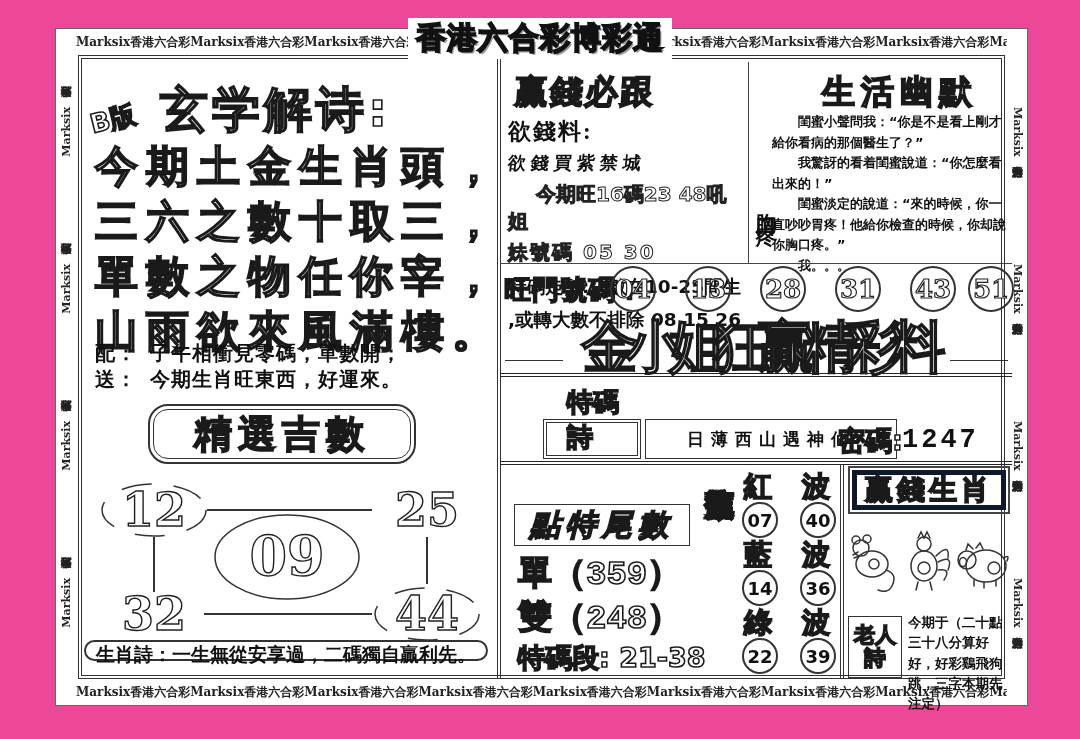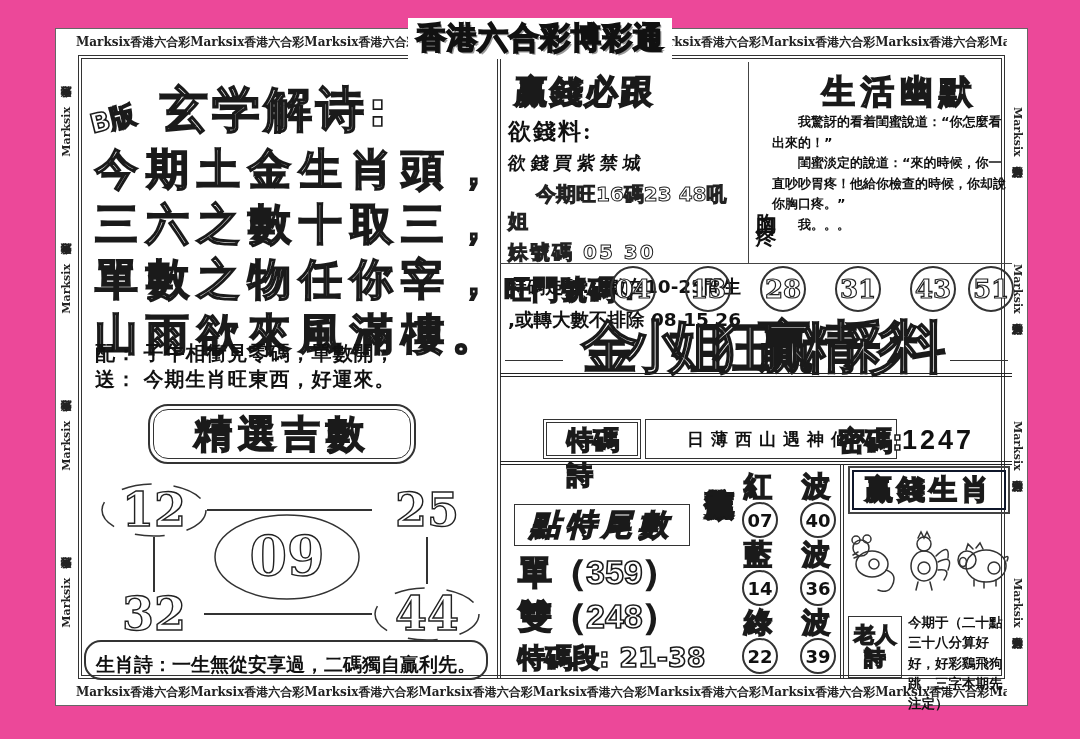--- a/index.html
+++ b/index.html
@@ -4,21 +4,21 @@
 <style>
   * { margin:0; padding:0; box-sizing:border-box; }
   html,body { background:#fff; }
   #page {
     position:relative; width:1080px; height:739px; background:#ec4899; overflow:hidden;
     font-family:"DejaVu Sans","Liberation Sans",sans-serif; color:#1a1a1a;
   }
   .abs { position:absolute; }
   .o2 { color:#fff; -webkit-text-stroke:1.6px #1a1a1a; font-weight:bold; }
   .ink { color:#111; font-weight:bold; }
-  .serif { font-family:Liberation Sans, sans-serif; }
+  .serif { font-family:Liberation Mono, monospace; }
 
   
   #frame { position:absolute; left:55px; top:28px; width:973px; height:678px; border:1px solid #666; background:#fff; }
   .strip { position:absolute; display:flex; justify-content:space-around; align-items:center;
            font-family:"DejaVu Serif","Liberation Serif",serif; font-weight:bold; font-size:12px; color:#222; white-space:nowrap; overflow:hidden; }
   #strip-top    { left:20px; right:20px; top:2px;   height:22px; }
   #strip-bottom { left:20px; right:20px; bottom:2px; height:22px; }
   #strip-left, #strip-right { top:24px; bottom:24px; width:20px; flex-direction:column; font-size:11px; }
   #strip-left  { left:1px; }
   #strip-right { right:1px; }
@@ -36,22 +36,22 @@
   
   #edition { left:90px; top:102px; font-size:26px; transform:rotate(-14deg); }
   #left-title { left:160px; top:78px; font-size:48px; letter-spacing:4px; }
   #poem { left:95px; top:142px; width:400px; font-size:43px; line-height:55px; }
   #poem div { text-align:justify; text-align-last:justify; }
   .pair-line { left:95px; width:392px; font-size:20px; letter-spacing:1px; white-space:nowrap; }
   #lucky-box-outer { left:148px; top:404px; width:268px; height:60px; border:2px solid #333; border-radius:20px; padding:3px; }
   #lucky-box-inner { width:100%; height:100%; border:1px solid #333; border-radius:15px; display:flex; align-items:center; justify-content:center; }
   #lucky-box-inner span { font-size:38px; letter-spacing:6px; }
   #diagram { left:82px; top:462px; width:410px; height:178px; }
-  #zodiac-strip { left:84px; top:640px; width:404px; height:40px; border:2px solid #333; border-radius:17px;
-    display:flex; align-items:flex-end; justify-content:center; white-space:nowrap; font-size:19px; }
+  #zodiac-strip { left:84px; top:640px; width:404px; height:21px; border:2px solid #333; border-radius:17px;
+    display:flex; align-items:flex-start; justify-content:center; white-space:nowrap; font-size:19px; }
 
   
   #winfollow-box { left:501px; top:62px; width:248px; height:201px; border-right:1px solid #444; }
   #winfollow-title { left:515px; top:70px; font-size:33px; letter-spacing:2px; transform:skewX(-4deg); }
   #winfollow-lines { left:508px; top:116px; width:238px; }
   #winfollow-lines .l0 { font-size:23px; letter-spacing:2px;font-family:Liberation Serif, serif; }
   #winfollow-lines .l1 { font-size:18px; letter-spacing:5px; margin-top:4px; transform:skewX(-6deg); }
   #winfollow-lines .l2 { font-size:20px; margin-top:6px; text-indent:1.4em; -webkit-text-stroke:1px #222; color:#fff; font-weight:bold; }
   #winfollow-lines .l3 { font-size:20px; margin-top:4px; -webkit-text-stroke:1px #222; color:#fff; font-weight:bold; letter-spacing:2px; }
   #winfollow-lines .l4 { font-size:18.5px; margin-top:8px; }
@@ -70,21 +70,21 @@
   .gate-circle span { font-size:26px; font-family:"DejaVu Serif","Liberation Serif",serif; color:#fff; -webkit-text-stroke:1.2px #222; font-weight:bold; }
 
   
   #big-title { left:505px; top:310px; width:505px; text-align:center; font-size:56px; letter-spacing:-12px; -webkit-text-stroke:1.6px #1a1a1a; color:#fff; font-weight:bold; }
   .side-line { height:1px; background:#333; top:360px; }
   #rule-mid { left:500px; top:373px; width:512px; height:4px; border-top:1px solid #222; border-bottom:1px solid #222; }
   #slogan { left:505px; top:381px; width:504px; font-size:28px; text-align:justify; text-align-last:justify; }
 
   
   #sp-label-outer { left:543px; top:419px; width:98px; height:40px; border:1px solid #333; padding:2px; }
-  #sp-label-inner { width:100%; height:100%; border:1px solid #333; display:flex; align-items:flex-start; justify-content:center;padding-left:20px; }
+  #sp-label-inner { width:100%; height:100%; border:1px solid #333; display:flex; align-items:flex-end; justify-content:center;padding-left:20px; }
   #sp-label-inner span { font-size:26px; }
   #sp-poem-box { left:645px; top:419px; width:252px; height:40px; border:1px solid #333;
     display:flex; align-items:center; justify-content:center; }
   #sp-poem-box span { font-size:17px; letter-spacing:7px; font-family:"DejaVu Serif","Liberation Serif",serif; font-weight:bold; }
   #sp-pass-label { left:838px; top:423px; font-size:27px; }
   #sp-pass-value { left:902px; top:425px; font-size:27px; letter-spacing:3px; }
   #rule-low { left:500px; top:461px; width:512px; height:4px; border-top:1px solid #222; border-bottom:1px solid #222; }
 
   
   #cheng-name { left:545px; top:468px; font-size:30px; letter-spacing:10px; }
@@ -97,21 +97,21 @@
   
   #color-vert { left:700px; top:466px; height:210px; writing-mode:vertical-rl; font-size:29px;
     display:flex; justify-content:space-between; }
   .wave-char { position:absolute; font-size:28px; }
   .wave-circle { position:absolute; width:36px; height:36px; border:2px solid #333; border-radius:50%;
     display:flex; align-items:center; justify-content:center; font-size:18px; font-weight:bold; color:#111; }
   #waves-divider { left:840px; top:464px; width:4px; height:214px; border-left:1px solid #333; border-right:1px solid #333; }
 
   
   #winzo-outer { left:848px; top:466px; width:162px; height:48px; border:2px solid #444; padding:2px; }
-  #winzo-inner { width:100%; height:100%; border:2px solid #0f172a; display:flex; align-items:center; justify-content:center; }
+  #winzo-inner { width:100%; height:100%; border:5px solid #0f172a; display:flex; align-items:center; justify-content:center; }
   #winzo-inner span { font-size:28px; letter-spacing:4px; }
   #animals { left:846px; top:522px; width:166px; height:78px; display:flex; justify-content:space-between; align-items:center; }
   #oldman-box { left:848px; top:616px; width:54px; height:62px; border:1px solid #333;
     display:flex; align-items:center; justify-content:center; text-align:center; }
   #oldman-box span { font-size:21px; line-height:1.1; display:inline-block; width:44px; }
   #oldman-text { left:908px; top:612px; width:102px; font-size:13.5px; line-height:1.5; }
 </style>
 </head>
 <body>
 
@@ -211,20 +211,21 @@
     <div class="l1 ink">欲錢買紫禁城</div>
     <div class="l2">今期旺16碼23 48吼姐</div>
     <div class="l3">妹號碼 05 30</div>
     <div class="l4 ink">特碼走勢:小數在10-25間生</div>
     <div class="l5 ink">,或轉大數不排除  08 15 26</div>
   </div>
 
   <div id="chest-vert" class="abs ink">胸口疼</div>
   <div id="humor-title" class="abs o2">生活幽默</div>
   <div id="humor-body" class="abs ink">
+    <p>閨蜜小聲問我：“你是不是看上剛才給你看病的那個醫生了？”</p>
     <p>我驚訝的看着閨蜜說道：“你怎麼看出來的！”</p>
     <p>閨蜜淡定的說道：“來的時候，你一直吵吵胃疼！他給你檢查的時候，你却說你胸口疼。”</p>
     <p class="noindent" style="text-indent:2em;">我。。。</p>
   </div>
 
   <div id="rule-top" class="abs"></div>
 
   <div id="gate-label" class="abs o2">旺門號碼：</div>
   <div class="gate-circle" style="left:610px;">
       <span>04</span>

